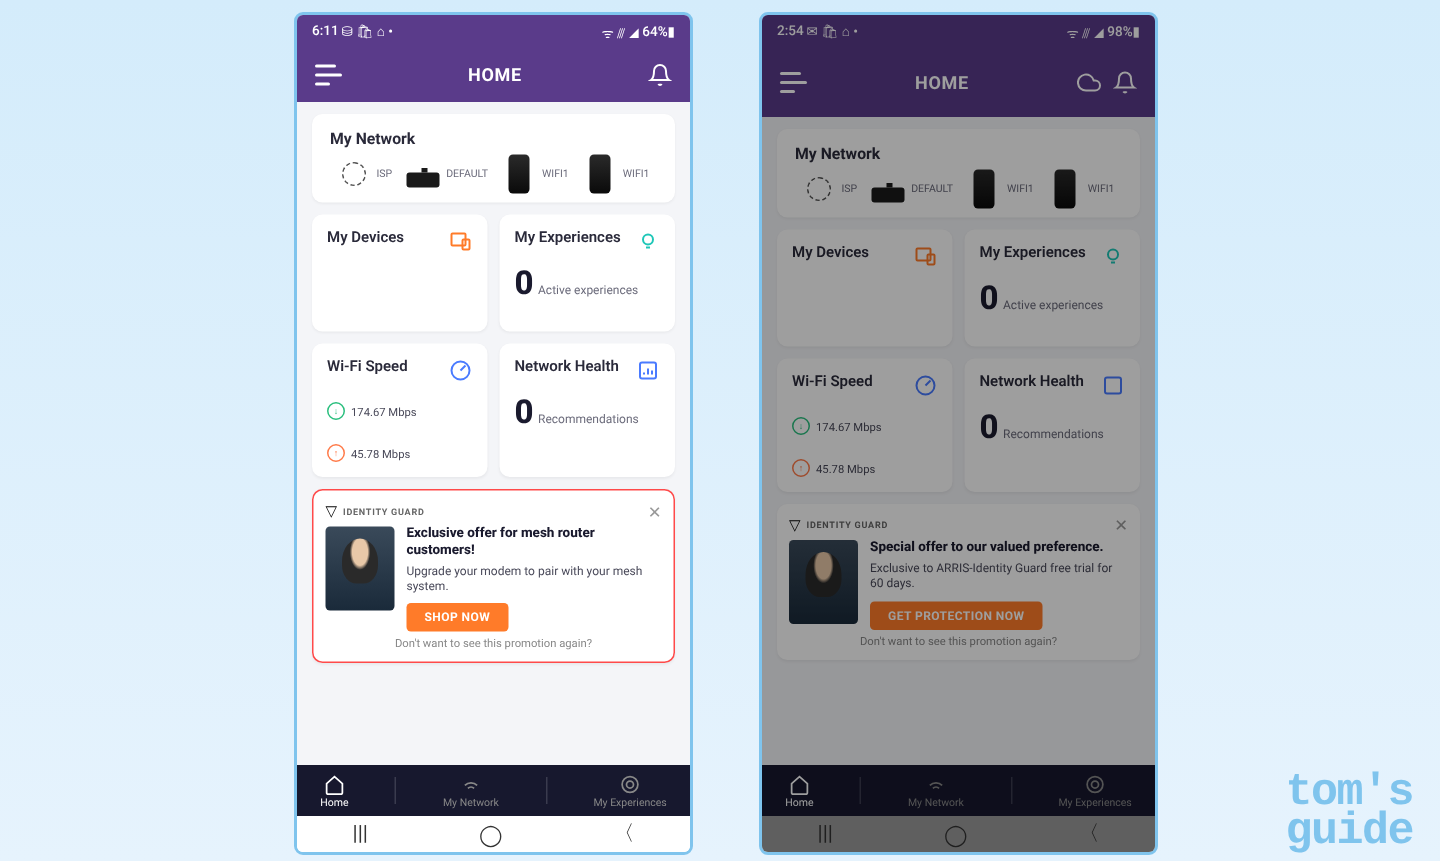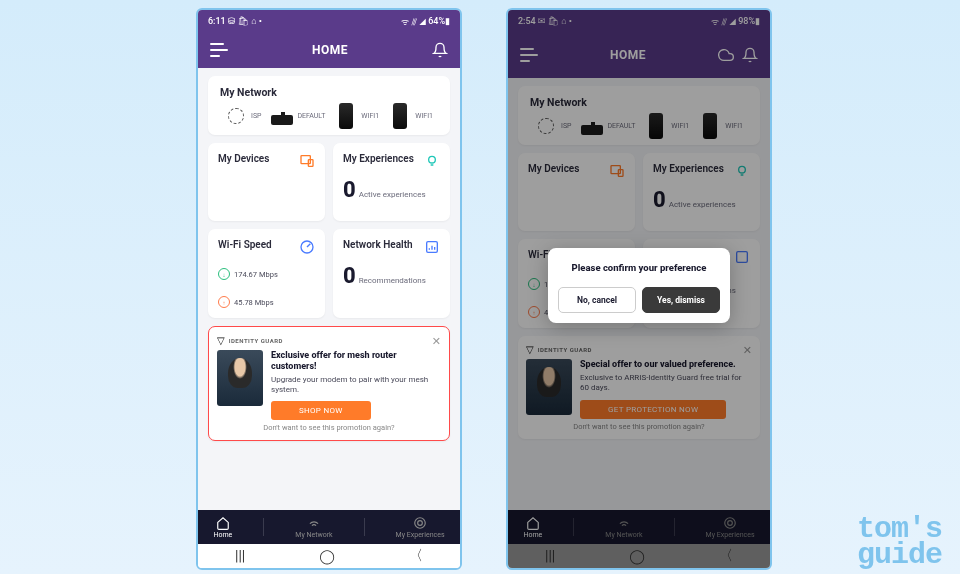--- a/index.html
+++ b/index.html
@@ -47,21 +47,21 @@
 .promo.outlined{border:1px solid #ff4a4a}
 .promo-header{display:flex;align-items:center;gap:4px}
 .promo-brand{font-size:6px;letter-spacing:0.5px;color:#666;font-weight:700}
 .promo-close{position:absolute;top:8px;right:8px;font-size:11px;color:#999;cursor:pointer}
 .promo-body{display:flex;gap:8px;margin-top:4px}
 .promo-img{width:46px;height:56px;background:linear-gradient(180deg,#3a4a5a,#1a2a3a);border-radius:3px;position:relative;overflow:hidden;flex-shrink:0}
 .promo-img::after{content:'';position:absolute;top:8px;left:50%;transform:translateX(-50%);width:24px;height:30px;background:radial-gradient(ellipse at 50% 30%,#e8c8a8 0%,#e8c8a8 30%,#2a2a2a 40%);border-radius:50% 50% 40% 40%}
 .promo-text{flex:1}
 .promo-title{font-size:9px;font-weight:800;color:#1a1a2e;line-height:1.2}
 .promo-desc{font-size:8px;color:#4a4a5a;margin-top:3px;line-height:1.3}
-.promo-cta{display:inline-block;background:#ff7b29;color:#fff;font-size:8px;font-weight:400;padding:5px 28px;border-radius:3px;margin-top:6px;letter-spacing:0.3px}
+.promo-cta{display:inline-block;background:#ff7b29;color:#fff;font-size:8px;font-weight:700;padding:5px 12px;border-radius:3px;margin-top:6px;letter-spacing:0.3px}
 .promo-foot{text-align:center;font-size:7.5px;color:#888;margin-top:3px}
 .bottomnav{height:34px;background:#17182e;display:flex;align-items:center;justify-content:space-around;color:#fff}
 .bn-item{display:flex;flex-direction:column;align-items:center;gap:1px;font-size:7px}
 .bn-sep{width:1px;height:18px;background:#3a3b4e}
 .sysnav{height:24px;background:#fff;display:flex;align-items:center;justify-content:space-around}
 .sysnav.dim{background:#9a9a9a}
 .sys-btn{font-size:14px;color:#333}
 .overlay{position:absolute;inset:0;background:rgba(0,0,0,0.38);z-index:5}
 .dialog{position:absolute;z-index:10;top:238px;left:50%;transform:translateX(-50%);width:162px;background:#fff;border-radius:8px;padding:14px 10px 10px;box-shadow:0 4px 20px rgba(0,0,0,0.25)}
 .dialog-title{font-size:9.5px;font-weight:800;text-align:center;color:#1a1a2e}
@@ -376,26 +376,19 @@
           </svg>
           <span style="color:#888">My Experiences</span>
         </div>
     </div>
     <div class="sysnav dim">
       <span class="sys-btn">|||</span>
       <span class="sys-btn">◯</span>
       <span class="sys-btn">〈</span>
     </div>
     <div class="overlay"></div>
-    <div class="dialog">
-      <div class="dialog-title">Please confirm your preference</div>
-      <div class="dialog-btns">
-        <div class="dlg-btn cancel">No, cancel</div>
-        <div class="dlg-btn confirm">Yes, dismiss</div>
-      </div>
-    </div>
   </div>
 
   <div class="toms">
     <div>tom's</div>
     <div class="g">guide</div>
   </div>
 </div>
 
 </body></html>

